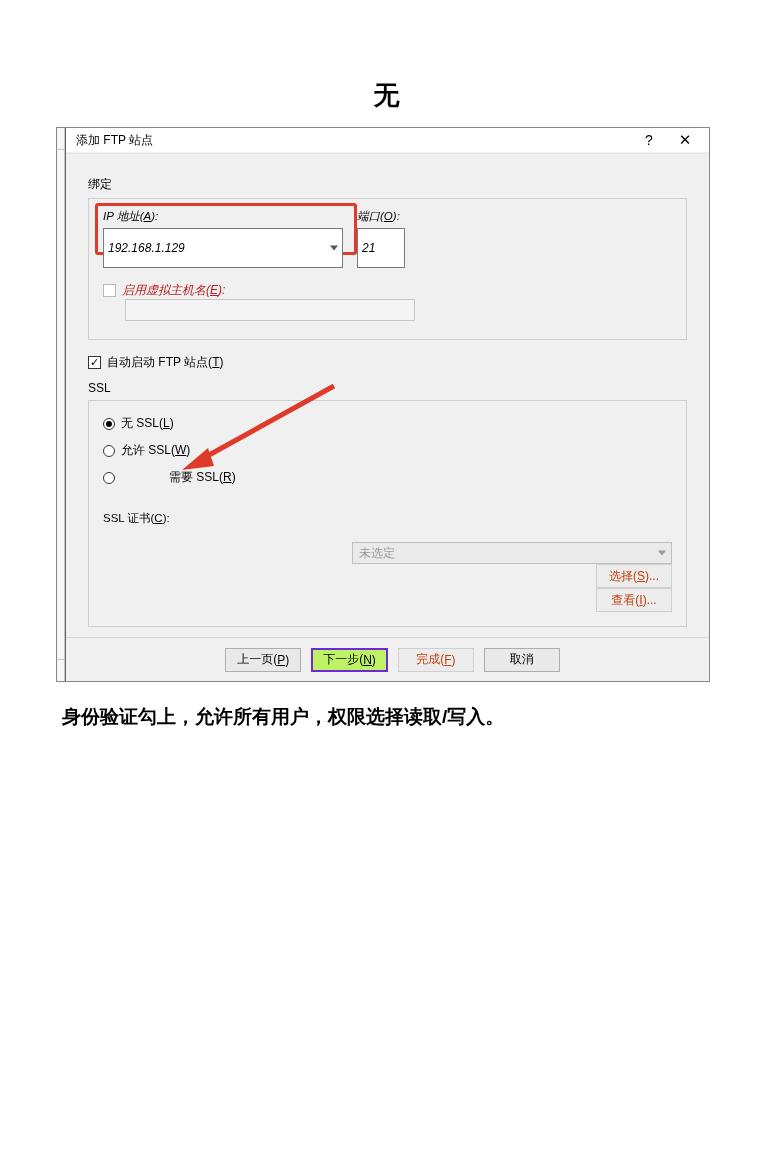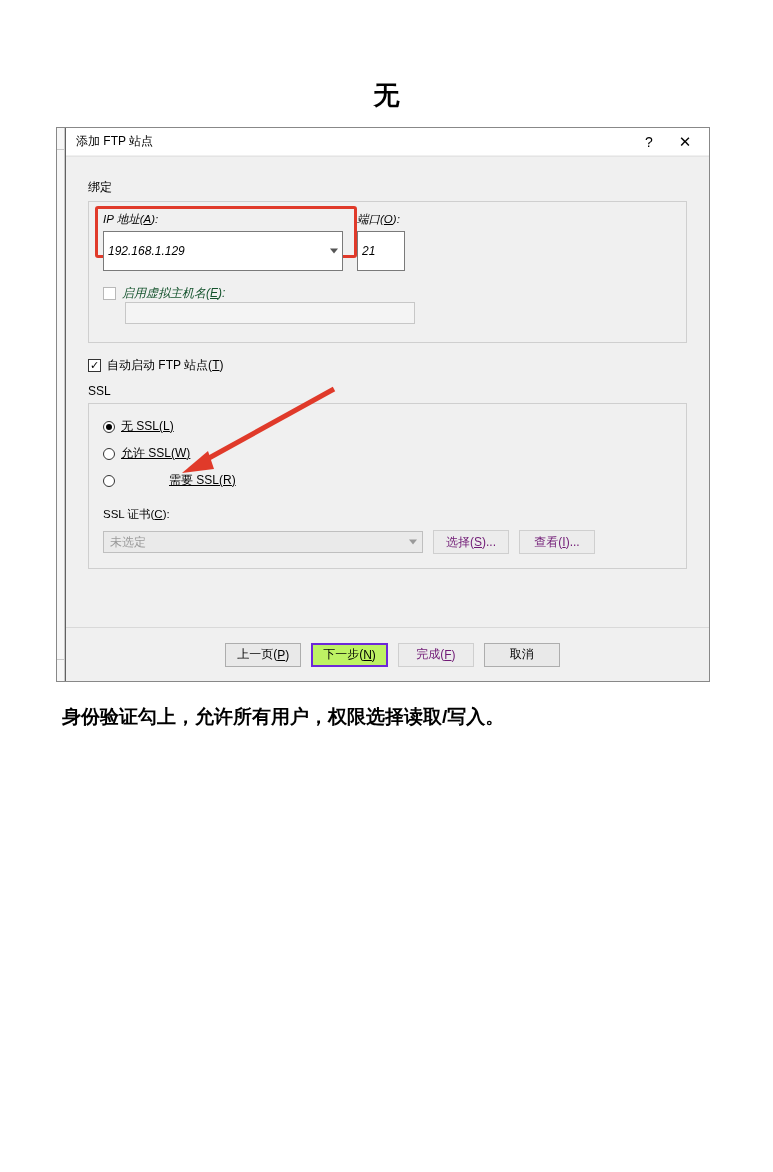--- a/index.html
+++ b/index.html
@@ -79,51 +79,51 @@
   .port-col { width: 48px; }
   .redbox1 {
     position:absolute; border: 3px solid #e03a2a; border-radius:3px;
     pointer-events:none;
   }
   .chk { display:flex; align-items:center; margin-top: 10px; font-size:12px; }
   .chk .box {
     width:13px; height:13px; border:1px solid #333; margin-right:6px; background:#fff;
     display:flex; align-items:center; justify-content:center; font-size:11px; line-height:1;
   }
-  .chk.disabled { color:#14532d; }
+  .chk.disabled { color:#b91c1c; }
   .chk.disabled .box { border-color:#b8b8b8; }
   .vh-lbl { margin: 8px 0 3px 22px; color:#9a9a9a; font-size:11.5px; }
   .vh-input {
     margin-left: 22px; width: 290px; height:22px; border:1px solid #c7c7c7; background:#f4f4f4;
   }
   .ssl-box {
     border: 1px solid #cfcfcf; padding: 10px 14px 14px 14px;
   }
-  .radio-row { display:flex; align-items:center; margin: 4px 0; font-size:12px;text-decoration:underline; }
+  .radio-row { display:flex; align-items:center; margin: 4px 0; font-size:12px; }
   .radio-outer {
     width:12px; height:12px; border:1px solid #333; border-radius:50%; margin-right:6px; background:#fff;
     display:flex; align-items:center; justify-content:center;
   }
   .radio-outer.sel::after { content:""; width:6px; height:6px; background:#000; border-radius:50%; }
-  .cert-lbl { font-size:11.5px; margin-top:18px; }
-  .cert-row { display:flex; align-items:center; margin-top:8px; }
+  .cert-lbl { font-size:11.5px; margin-top:25px; }
+  .cert-row { display:flex; align-items:flex-end; margin-top:16px;flex-direction:column; }
   .cert-combo {
     width: 320px; height:22px; border:1px solid #bfbfbf; background:#eaeaea; color:#9a9a9a;
     display:flex; align-items:center; padding:0 6px; position:relative; font-size:12px;
   }
   .cert-combo .caret {
     position:absolute; right:5px; top:50%; transform:translateY(-50%);
     border-left:4px solid transparent; border-right:4px solid transparent; border-top:5px solid #9a9a9a;
   }
   .btn {
     height:24px; min-width:76px; border:1px solid #adadad; background:#e9e9e9;
     font-size:12px; display:flex; align-items:center; justify-content:center;
     padding: 0 10px; margin-left: 10px;
   }
-  .btn.disabled { color:#701a75; border-color:#cfcfcf; background:#ececec; }
+  .btn.disabled { color:#c2410c; border-color:#cfcfcf; background:#ececec; }
   .btn.primary { border:2px solid #6d28d9; background:#bef264; }
   .footer {
     height: 54px; background:#f0f0f0; border-top:1px solid #d9d9d9;
     display:flex; align-items:center; justify-content:center; padding: 0 18px;
   }
   .arrow-svg { position:absolute; pointer-events:none; }
   .caption {
     font-size: 19px; font-weight: bold;
     margin: 22px 0 0 62px;
   }

